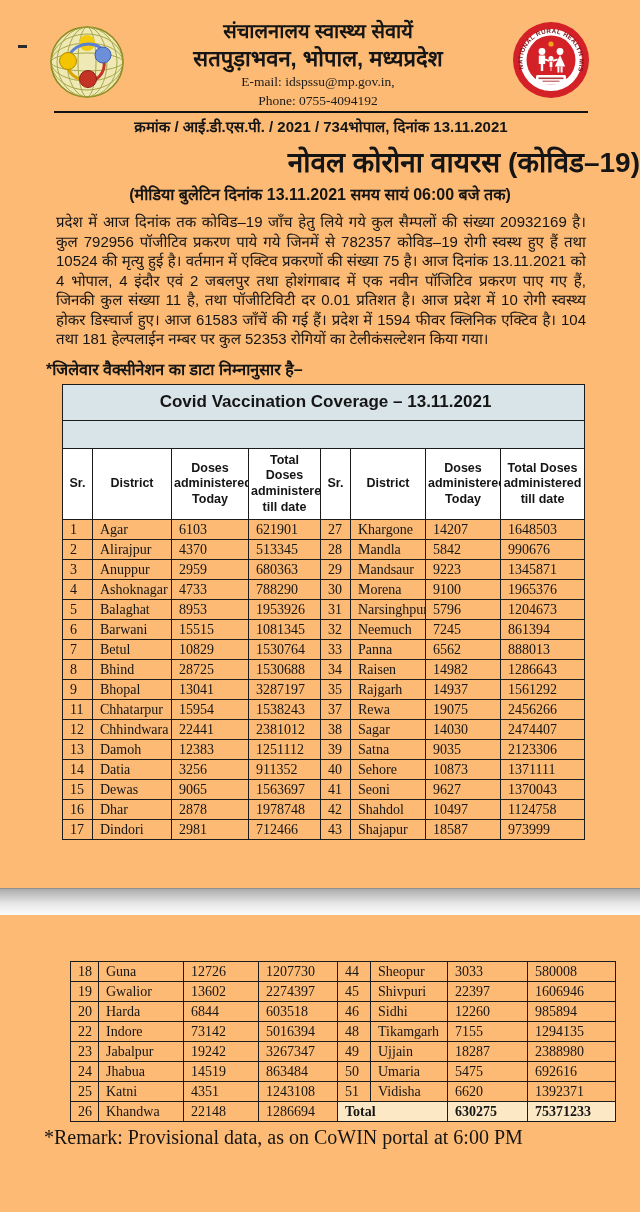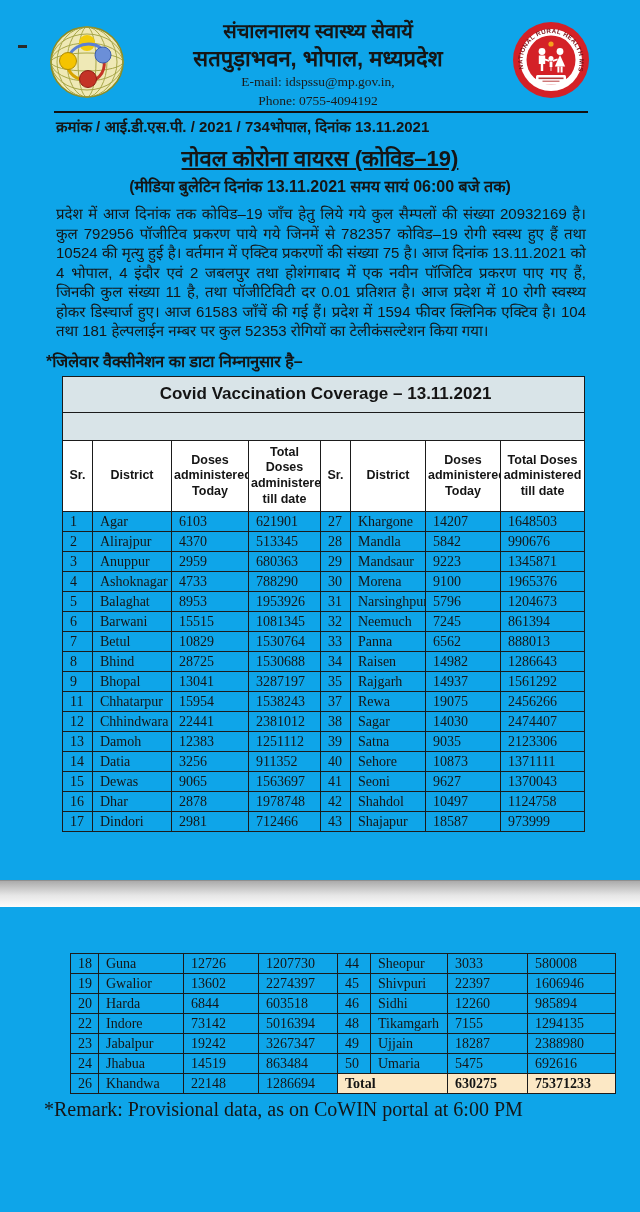--- a/index.html
+++ b/index.html
@@ -1,34 +1,34 @@
 <!DOCTYPE html>
 <html><head>
 <meta charset="utf-8">
 <style>
   html,body{margin:0;padding:0;background:#ffffff;}
   .page{
-    position:relative;width:640px;height:1212px;background:#0ea5e9;overflow:hidden;
+    position:relative;width:640px;height:1212px;background:#fdba74;overflow:hidden;
     font-family:"Liberation Sans","DejaVu Sans",sans-serif;color:#151515;
   }
   .scan-dash{position:absolute;left:18px;top:45px;width:9px;height:3px;background:#2a2a2a;}
   
   .header{display:flex;align-items:flex-start;padding:20px 46px 0 46px;}
   .logo-left{width:82px;height:76px;flex:0 0 82px;margin-top:4px;}
   .logo-right{width:86px;height:80px;flex:0 0 86px;}
   .org-block{flex:1;text-align:center;line-height:1.15;padding:0 6px;}
   .org1{font-size:20px;font-weight:bold;}
   .org2{font-size:22px;font-weight:bold;margin-top:3px;}
   .contact{font-family:"Liberation Serif","DejaVu Serif",serif;font-size:13.5px;margin-top:3px;color:#1b1b1b;}
   .rule{height:2px;background:#111;margin:3px 52px 0 54px;}
   
-  .refline{display:flex;justify-content:flex-start;margin:3px 54px 0 56px;
+  .refline{display:flex;justify-content:center;margin:3px 54px 0 56px;
     font-weight:bold;font-size:15px;}
   
-  .doc-title{text-align:center;font-size:22px;font-weight:bold;margin-top:6px;text-decoration:underline;}
+  .doc-title{text-align:right;font-size:28px;font-weight:bold;margin-top:6px;}
   .doc-subtitle{text-align:center;font-size:16px;font-weight:bold;margin-top:3px;}
   .body-para{margin:7px 54px 0 56px;font-size:15px;line-height:19.5px;text-align:justify;}
   .section-heading{margin:9px 0 0 46px;font-weight:bold;font-size:16px;}
   
   table{border-collapse:collapse;table-layout:fixed;}
   .vtable{margin:4px 0 0 62px;width:522px;padding-left:48px;}
   .vtable2{margin:46px 0 0 70px;width:545px;}
   .vtable td,.vtable th,.vtable2 td,.vtable2 th{border:1px solid #1b1b1b;overflow:hidden;white-space:nowrap;}
   .t-title{background:#d9e4e8;font-size:17px;font-weight:bold;text-align:center;height:33px;}
   .t-spacer{background:#d9e4e8;height:25px;}
@@ -382,20 +382,30 @@
         <tr>
           <td>24</td>
           <td>Jhabua</td>
           <td>14519</td>
           <td>863484</td>
           <td>50</td>
           <td>Umaria</td>
           <td>5475</td>
           <td>692616</td>
         </tr>
+        <tr>
+          <td>25</td>
+          <td>Katni</td>
+          <td>4351</td>
+          <td>1243108</td>
+          <td>51</td>
+          <td>Vidisha</td>
+          <td>6620</td>
+          <td>1392371</td>
+        </tr>
       </tbody>
     <tbody>
       <tr>
         <td>26</td>
         <td>Khandwa</td>
         <td>22148</td>
         <td>1286694</td>
         <td colspan="2" class="total-cell">Total</td>
         <td class="total-cell">630275</td>
         <td class="total-cell">75371233</td>

